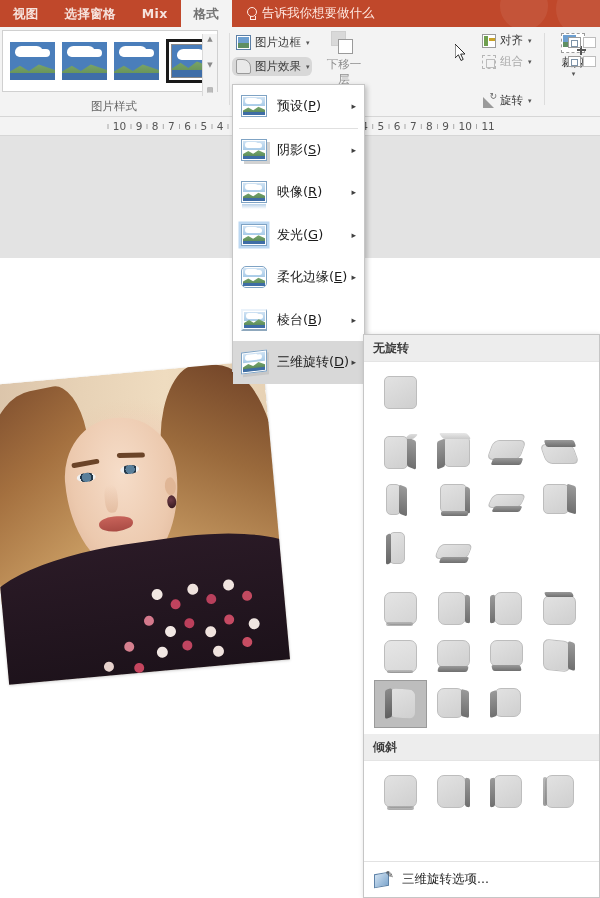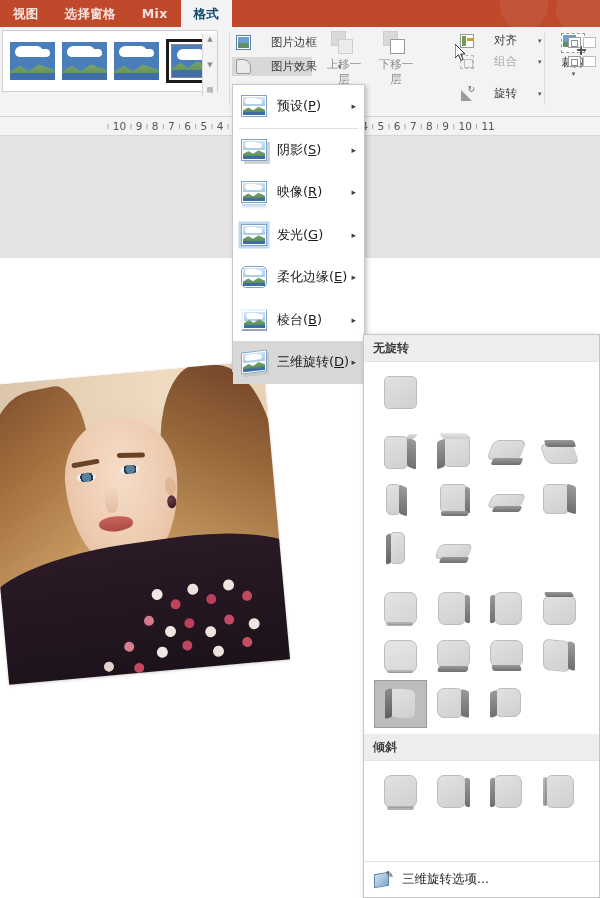--- a/index.html
+++ b/index.html
@@ -17,21 +17,21 @@
     position:absolute; left:0; top:0; width:600px; height:27px;
     background:#c0482b;
     display:flex; align-items:flex-end;
   }
   .tab{
     color:#f6e2dc; font-size:12.5px; font-weight:bold;
     padding:0 13px; height:27px; line-height:27px;
     white-space:nowrap; letter-spacing:.3px;
   }
   .tab.active{
-    background:#f3f3f3; color:#0c4a6e;
+    background:#f3f3f3; color:#737373;
   }
   .tellme{
     display:flex; align-items:center; gap:5px;
     color:#ffe9e2; font-size:12.5px; padding-left:14px; height:27px;
   }
   .bulb{
     width:11px;height:13px; position:relative; display:inline-block;
   }
   .bulb:before{
     content:""; position:absolute; left:1px; top:0; width:8px;height:8px;
@@ -88,24 +88,24 @@
   .thumb.framed .inner{ position:relative; width:100%; height:100%; border:1px solid #888; overflow:hidden;}
   .gal-scroll{
     position:absolute; right:0px; top:3px; width:15px; height:62px;
     border-left:1px solid #d9d9d9; background:#f3f3f3;
     display:flex; flex-direction:column; justify-content:space-between; align-items:center; padding:2px 0;
   }
   .gal-scroll div{ font-size:7px; color:#8a8a8a; line-height:1; }
 
   
   .btn-row{
-    display:flex; align-items:center; gap:20px; height:19px; padding:0 4px;
+    display:flex; align-items:center; gap:4px; height:19px; padding:0 4px;
     font-size:11.5px; color:#3a3a3a; white-space:nowrap; cursor:default;
   }
-  .btn-row.hl{ background:#d8d8d8; }
+  .btn-row.hl{ background:#d8d8d8;border-radius:6px; }
   .caret{ font-size:7px; color:#555; margin-left:1px; }
   .ic{ width:15px; height:15px; position:relative; flex:none; }
 
   
   .ic-pic{ background:#fff; border:1px solid #5b7fa6; }
   .ic-pic:before{ content:""; position:absolute; left:1px; top:1px; right:1px; height:6px; background:#6d9fd0;}
   .ic-pic:after{ content:""; position:absolute; left:1px; bottom:1px; right:1px; height:5px; background:#5f8f63;}
   .ic-blob{ background:#e9e9e9; border:1px solid #9a9a9a; border-radius:2px 8px 2px 2px; }
 
   
@@ -330,20 +330,24 @@
 </head>
 <body>
 
 <div class="tabbar">
   <div class="orb" style="left:500px;width:48px;height:48px;"></div>
   <div class="orb" style="left:556px;width:54px;height:54px;"></div>
   <div class="tab">视图</div>
   <div class="tab">选择窗格</div>
   <div class="tab">Mix</div>
   <div class="tab active">格式</div>
+  <div class="tellme">
+    <span class="bulb"></span>
+    <span>告诉我你想要做什么</span>
+  </div>
 </div>
 
 <div class="ribbon">
 
   <div class="rgroup" style="left:0; width:228px;">
     <div class="styles-gal">
       <div class="thumb">
         <div class="sky"></div>
           <div class="hill"></div>
           <div class="water"></div>
@@ -368,20 +372,21 @@
             <div class="water"></div>
             <div class="cloud"></div>
           </div>
       </div>
       <div class="gal-scroll">
         <div>▲</div>
         <div>▼</div>
         <div>▤</div>
       </div>
     </div>
+    <div class="gtitle">图片样式</div>
   </div>
 
   <div class="gsep" style="left:229px;"></div>
 
   <div class="rgroup" style="left:232px; width:80px;">
     <div class="btn-row" style="margin-top:6px;">
       <span class="ic ic-pic"></span>
       <span>图片边框</span>
       <span class="caret">▾</span>
     </div>
@@ -390,46 +395,39 @@
       <span>图片效果</span>
       <span class="caret">▾</span>
     </div>
   </div>
 
   <div class="rgroup" style="left:318px; width:152px;">
     <div style="display:flex; gap:8px; padding:4px 0 0 4px;">
       <div style="text-align:center;width:44px;">
         <div class="arr" style="margin:0 auto;">
           <div class="sq fill a"></div>
-            <div class="sq b" style="background:#ececec;border-color:#cfcfcf;"></div>
-        </div>
-        <div class="stack-lbl">上移一层</div>
-      </div>
-      <div style="text-align:center;width:44px;">
-        <div class="arr" style="margin:0 auto;">
-          <div class="sq fill a"></div>
             <div class="sq b"></div>
         </div>
         <div class="stack-lbl">下移一层</div>
       </div>
     </div>
   </div>
 
-  <div class="rgroup" style="left:456px; width:68px;">
+  <div class="rgroup" style="left:478px; width:68px;">
     <div class="btn-row" style="margin-top:4px;">
       <span class="mini-ic al-ic"></span>
       <span>对齐</span>
       <span class="caret">▾</span>
     </div>
     <div class="btn-row" style="margin-top:2px;color:#a9a9a9;">
       <span class="mini-ic gp-ic"></span>
       <span>组合</span>
       <span class="caret">▾</span>
     </div>
-    <div class="btn-row" style="margin-top:13px;">
+    <div class="btn-row" style="margin-top:20px;">
       <span class="mini-ic rot-ic"></span>
       <span>旋转</span>
       <span class="caret">▾</span>
     </div>
   </div>
 
   <div class="gsep" style="left:544px;"></div>
 
   <div class="rgroup" style="left:546px; width:54px;">
     <div class="crop-btn">

